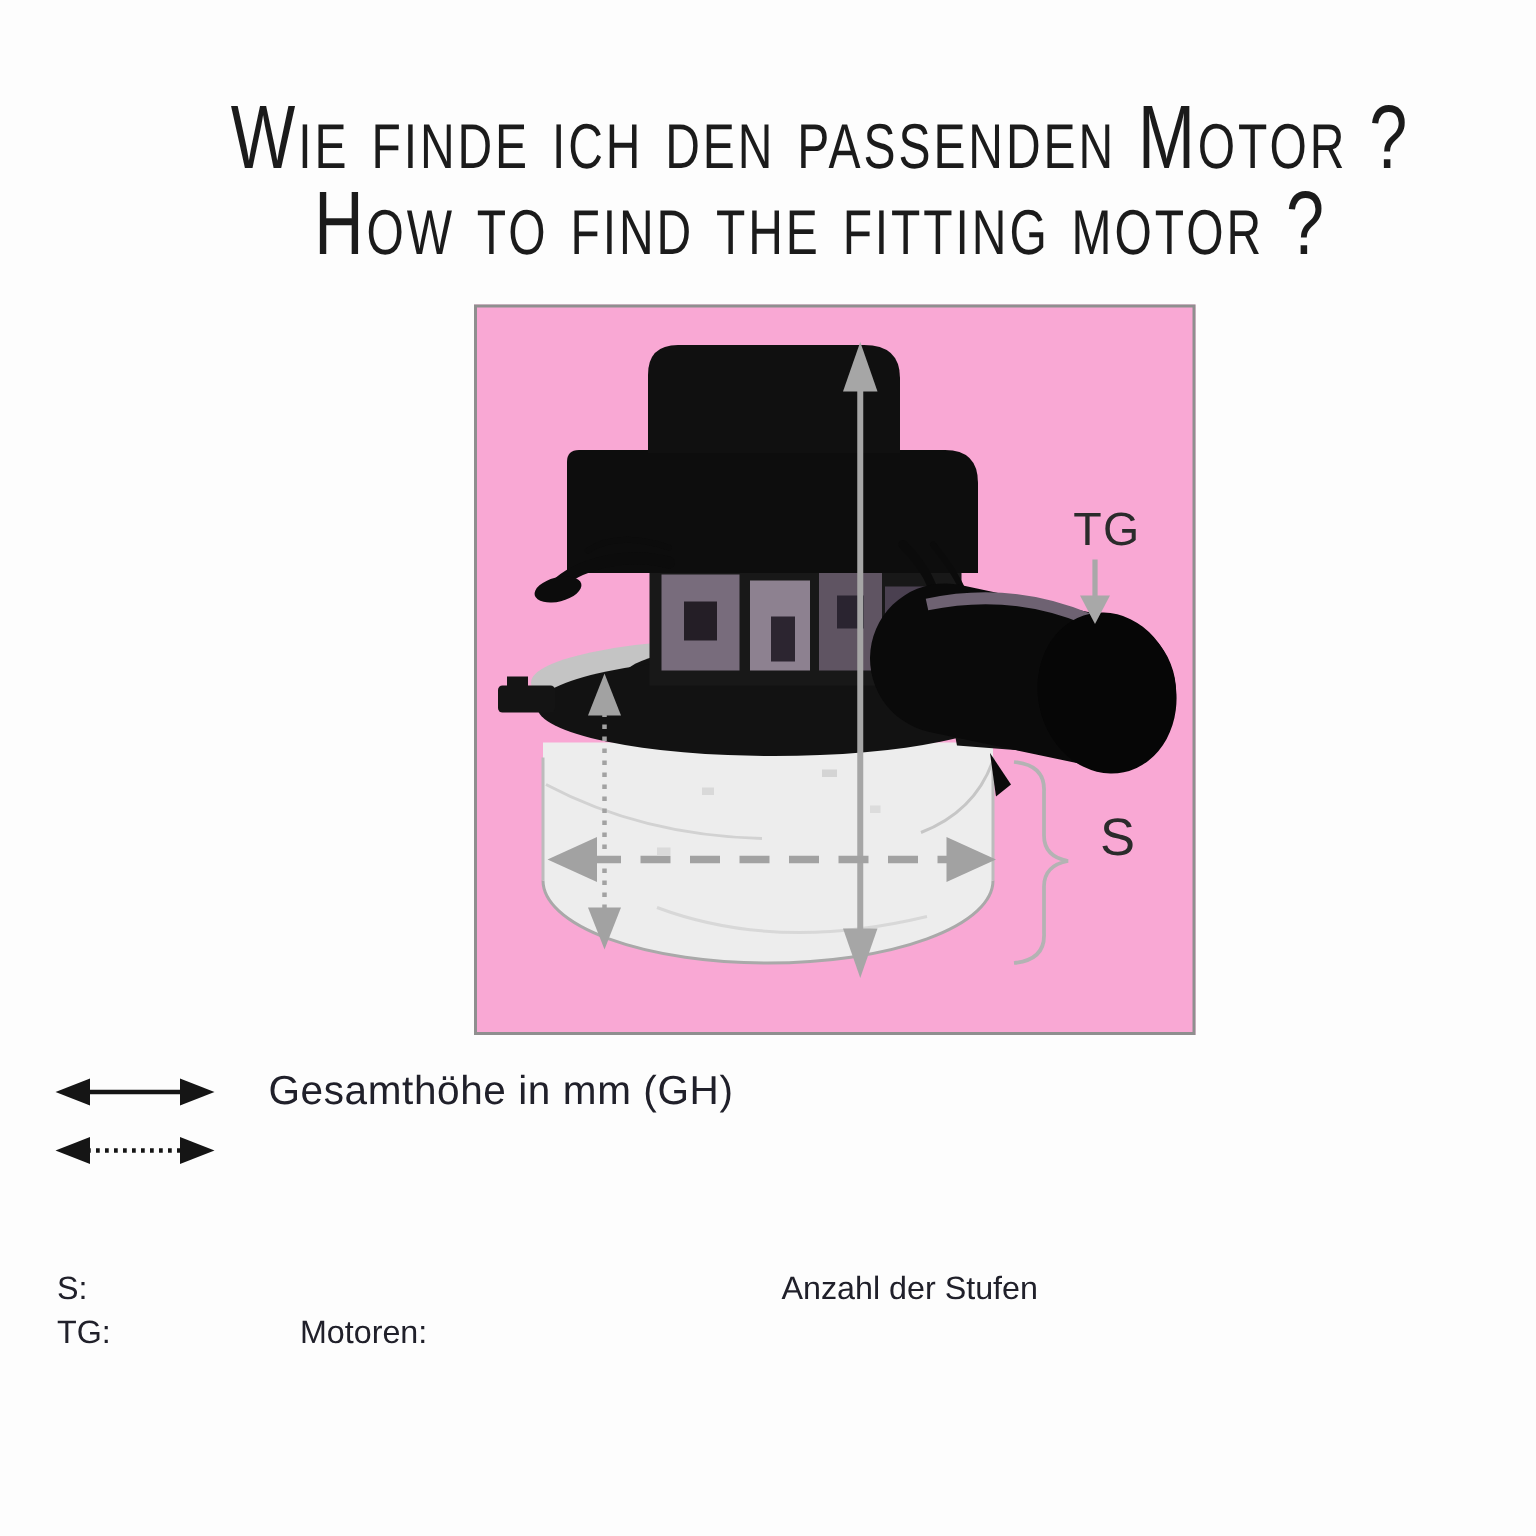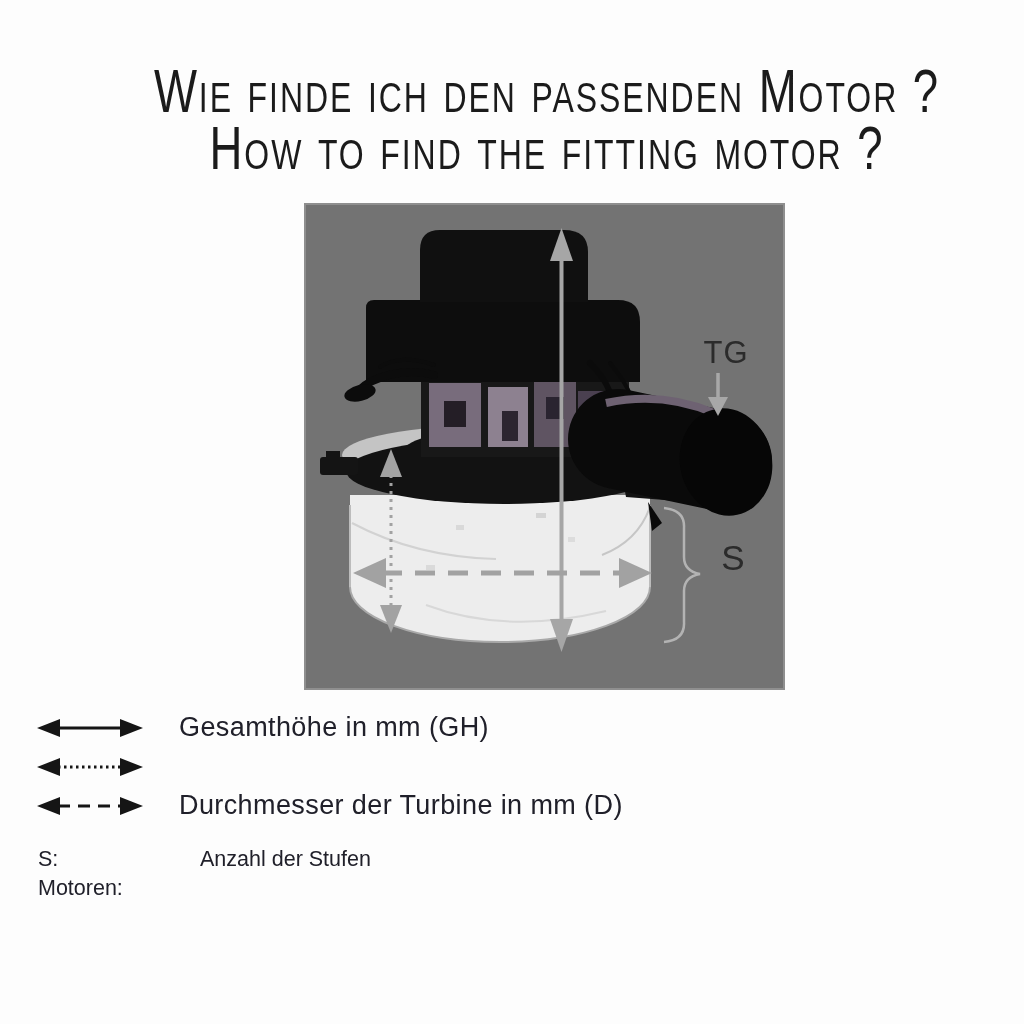--- a/index.html
+++ b/index.html
@@ -22,24 +22,24 @@
     letter-spacing:2px;
     white-space:nowrap;
     color:#1b1b1b;
   }
   #title1 { top:56px; }
   #title2 { top:113px; }
 
   
   .diagram-frame {
     position:absolute;
-    left:304px; top:203px;
+    left:316px; top:203px;
     width:481px; height:487px;
     border:2px solid #8f8f8f;
-    background:#737373;
+    background:#f9a8d4;
   }
 
   
   .legend {
     position:absolute;
     left:35px; top:708px;
     display:flex;
     flex-direction:column;
   }
   .legend-row {
@@ -63,21 +63,21 @@
     left:38px; top:845px;
     width:975px;
     display:grid;
     grid-template-columns:162px 1fr;
     row-gap:1px;
     font-size:21.5px;
     line-height:28px;
     color:#20202a;
   }
   .def-term { white-space:nowrap; }
-  .def-desc { white-space:nowrap; }
+  .def-desc { white-space:nowrap;text-align:center; }
 </style>
 </head>
 <body>
 
 <div id="title1" class="title-line">Wie finde ich den passenden Motor ?</div>
 <div id="title2" class="title-line">How to find the fitting motor ?</div>
 
 <div class="diagram-frame">
   <svg width="477" height="456" viewBox="0 0 477 456">
 
@@ -181,28 +181,21 @@
   </div>
 
   <div class="legend-row">
     <svg viewBox="0 0 110 22">
       <line x1="23" y1="11" x2="87" y2="11" stroke="#151515" stroke-width="3" stroke-dasharray="2.5 3.5"></line>
       <polygon points="2,11 25,2 25,20" fill="#151515"></polygon>
       <polygon points="108,11 85,2 85,20" fill="#151515"></polygon>
     </svg>
   </div>
 
-  <div class="legend-row">
-    <svg viewBox="0 0 110 22">
-      <line x1="23" y1="11" x2="87" y2="11" stroke="#151515" stroke-width="3" stroke-dasharray="12 8"></line>
-      <polygon points="2,11 25,2 25,20" fill="#151515"></polygon>
-      <polygon points="108,11 85,2 85,20" fill="#151515"></polygon>
-    </svg>
-    <span class="legend-label">Durchmesser der Turbine in mm (D)</span>
-  </div>
 
 </div>
 
 <div class="definitions">
   <div class="def-term">S:</div>
   <div class="def-desc">Anzahl der Stufen</div>
+  <div class="def-term">TG:</div>
   <div class="def-term">Motoren:</div>
 </div>
 
 </body></html>

